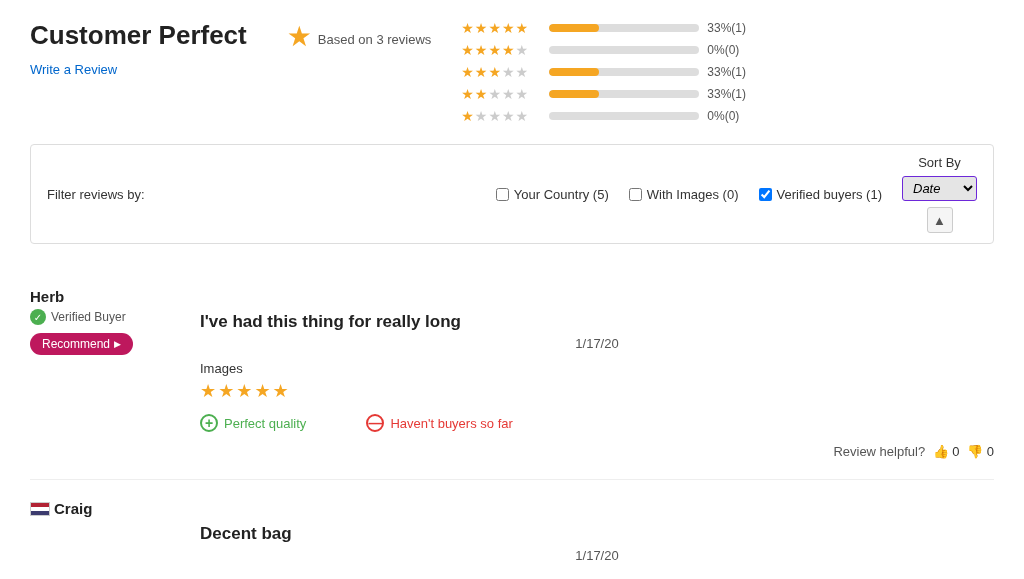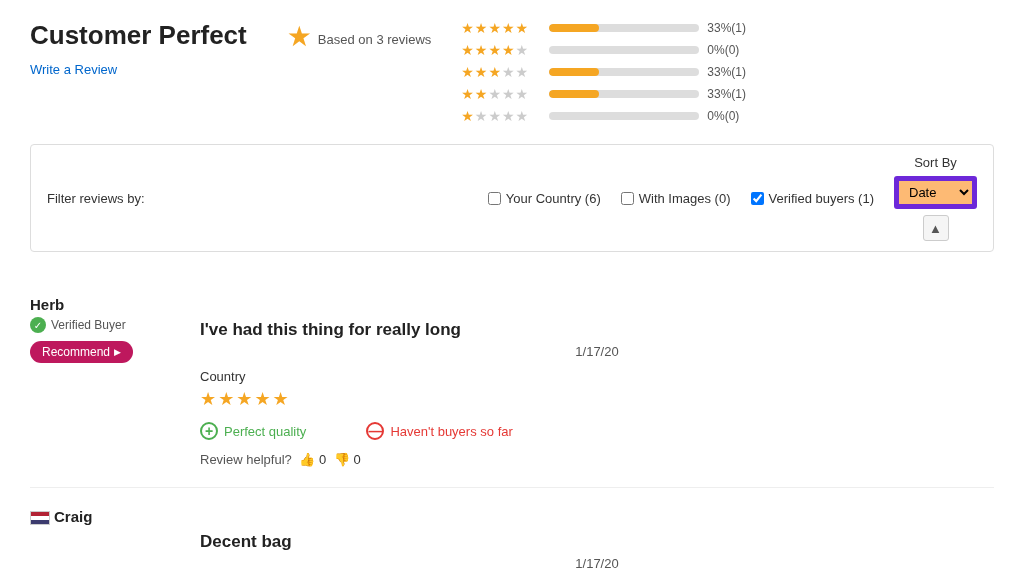--- a/index.html
+++ b/index.html
@@ -152,25 +152,26 @@
 
     .sort-section {
       display: flex;
       align-items: center;
       gap: 6px;
       font-size: 13px;
       flex-direction: column;
     }
 
     .sort-select {
-      border: 5px solid #6d28d9;
+      border: 1px solid #6d28d9;
       border-radius: 3px;
       padding: 3px 6px;
       font-size: 13px;
-      background: #fdba74;
+      background: #e5e5e5;
+      font-style: italic;
     }
 
     .sort-arrow-btn {
       border: 1px solid #ccc;
       background: #f5f5f5;
       border-radius: 3px;
       width: 26px;
       height: 26px;
       display: flex;
       align-items: center;
@@ -330,20 +331,21 @@
       color: #e53935;
       font-weight: bold;
     }
 
     .helpful-section {
       display: flex;
       align-items: center;
       gap: 8px;
       font-size: 13px;
       color: #555;
+      justify-content: flex-end;
     }
 
     .helpful-btn {
       display: flex;
       align-items: center;
       gap: 3px;
       cursor: pointer;
       color: #333;
       background: none;
       border: none;
@@ -356,21 +358,21 @@
       height: 14px;
       display: inline-block;
       background: linear-gradient(to bottom, #b22234 33%, #fff 33%, #fff 66%, #3c3b6e 66%);
       border: 1px solid #ccc;
       margin-right: 4px;
       vertical-align: middle;
     }
 
     .reviewer-name-row {
       display: flex;
-      align-items: flex-end;
+      align-items: center;
       font-size: 15px;
       font-weight: bold;
       color: #222;
       margin-bottom: 4px;
     }
   </style>
 </head>
 <body>
 
 <div class="page-container">
@@ -462,21 +464,21 @@
         </div>
       </div>
     </div>
   </div>
 
   <div class="filter-bar">
     <span class="filter-label">Filter reviews by:</span>
     <div class="filter-options">
       <label class="filter-option">
         <input type="checkbox" style="">
-        <span>Your Country (6)</span>
+        <span>Your Country (5)</span>
       </label>
       <label class="filter-option">
         <input type="checkbox" style="">
         <span>With Images (0)</span>
       </label>
       <label class="filter-option">
         <input type="checkbox" checked="" style="">
         <span>Verified buyers (1)</span>
       </label>
       <div class="sort-section">
@@ -499,21 +501,21 @@
         <div class="verified-buyer">
           <div class="verified-check">✓</div>
           <span>Verified Buyer</span>
         </div>
         <div class="recommend-badge">Recommend</div>
       </div>
 
       <div class="review-content">
         <div class="review-title">I've had this thing for really long</div>
         <div class="review-date">1/17/20</div>
-        <div class="rating-label">Country</div>
+        <div class="rating-label">Images</div>
         <div class="review-stars">
           <span class="review-star-filled">★</span>
           <span class="review-star-filled">★</span>
           <span class="review-star-filled">★</span>
           <span class="review-star-filled">★</span>
           <span class="review-star-filled">★</span>
         </div>
         <div class="pros-cons">
           <div class="pro-item">
             <div class="pro-icon">+</div>

